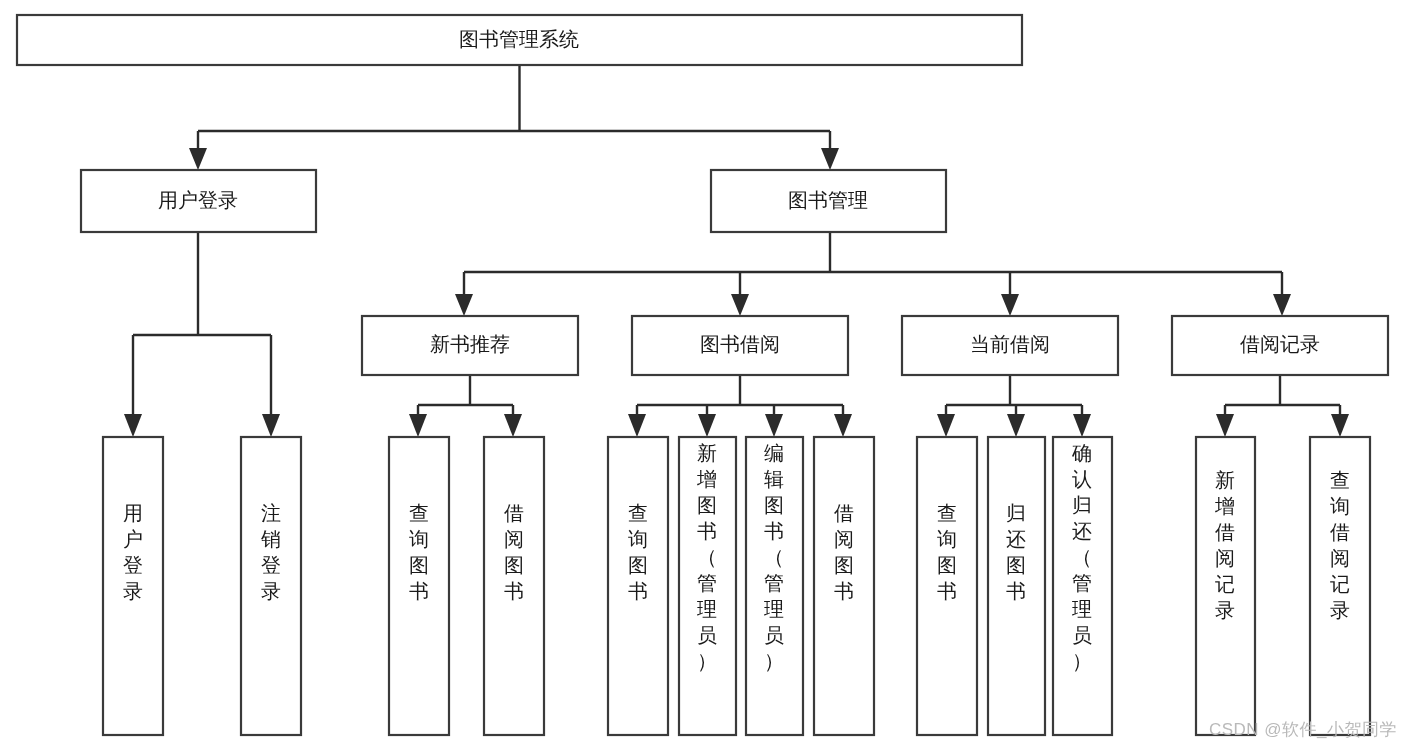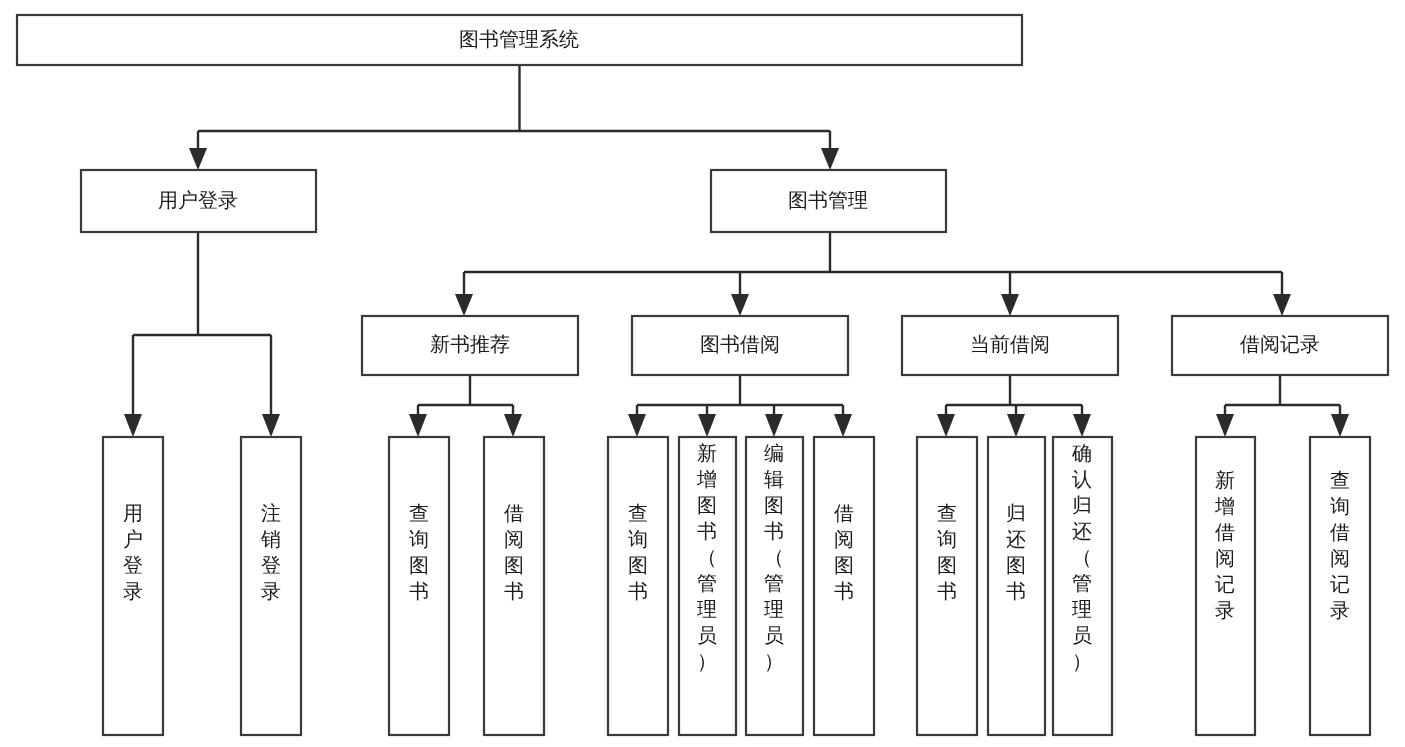--- a/index.html
+++ b/index.html
@@ -229,13 +229,14 @@
       <rect class="node-box" x="1196" y="437" width="59" height="298"></rect>
       <text class="node-label-v" x="1225" y="487"><tspan x="1225" y="487">新</tspan><tspan x="1225" y="513">增</tspan><tspan x="1225" y="539">借</tspan><tspan x="1225" y="565">阅</tspan><tspan x="1225" y="591">记</tspan><tspan x="1225" y="617">录</tspan></text>
     </g>
     <g>
       <rect class="node-box" x="1310" y="437" width="60" height="298"></rect>
       <text class="node-label-v" x="1340" y="487"><tspan x="1340" y="487">查</tspan><tspan x="1340" y="513">询</tspan><tspan x="1340" y="539">借</tspan><tspan x="1340" y="565">阅</tspan><tspan x="1340" y="591">记</tspan><tspan x="1340" y="617">录</tspan></text>
     </g>
 
   </svg>
 
+  <div class="watermark">CSDN @软件_小贺同学</div>
 </div>
 
 </body></html>

